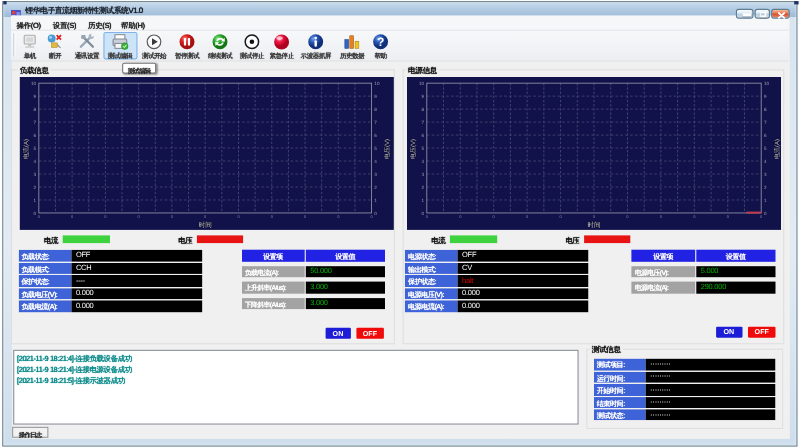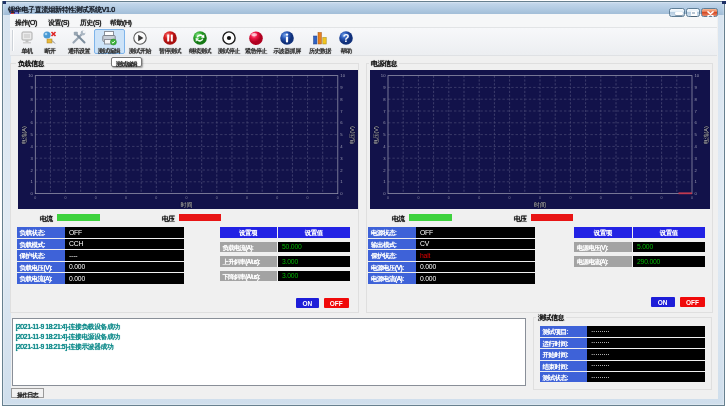--- a/index.html
+++ b/index.html
@@ -6,21 +6,21 @@
     font-family:"Liberation Sans",sans-serif;}
   *{box-sizing:border-box;}
   .abs{position:absolute;}
   #win{position:absolute;left:2px;top:1px;width:723px;height:405px;
     background:linear-gradient(180deg,#c6d9ec 0%,#aec8e0 8px,#9fbbd6 13px,#d8e4f0 13.5px,#e2ebf4 55%,#cfdeec 100%);box-shadow:inset 0 0 2px rgba(255,255,255,0.9);
     border:1px solid #67808f;border-radius:0;}
   #client{position:absolute;left:8px;top:13px;width:707px;height:384px;background:#f0f0f0;}
   .zh{text-shadow:0 0 0.7px currentColor,0 0 0.7px currentColor;}
   
   #titleicon{left:6.5px;top:3px;width:9px;height:9px;}
-  #titletxt{left:5px;top:2.5px;font-size:7.1px;color:#1c2430;letter-spacing:-0.4px;white-space:nowrap;}
+  #titletxt{left:20px;top:2.5px;font-size:7.1px;color:#1c2430;letter-spacing:-0.4px;white-space:nowrap;}
   .capbtn{top:6px;height:8.6px;border-radius:2.5px;border:1px solid #5f7e96;z-index:6;}
   
   #menubar{left:0;top:0;width:707px;height:13.5px;background:#f6f7f8;border-bottom:1px solid #e2e4e6;}
   .mitem{position:absolute;top:3.5px;font-size:6.8px;color:#222;letter-spacing:-0.3px;}
   
   #toolbar{left:0;top:13.5px;width:707px;height:28.5px;background:linear-gradient(180deg,#f7f8fa,#eceef1);
     border-bottom:1px solid #dfe1e4;}
   .tbtn{position:absolute;top:29px;height:26px;text-align:center;}
   .tlbl{position:absolute;top:17.5px;width:100%;text-align:center;font-size:6px;color:#333;
     letter-spacing:-0.5px;white-space:nowrap;}

